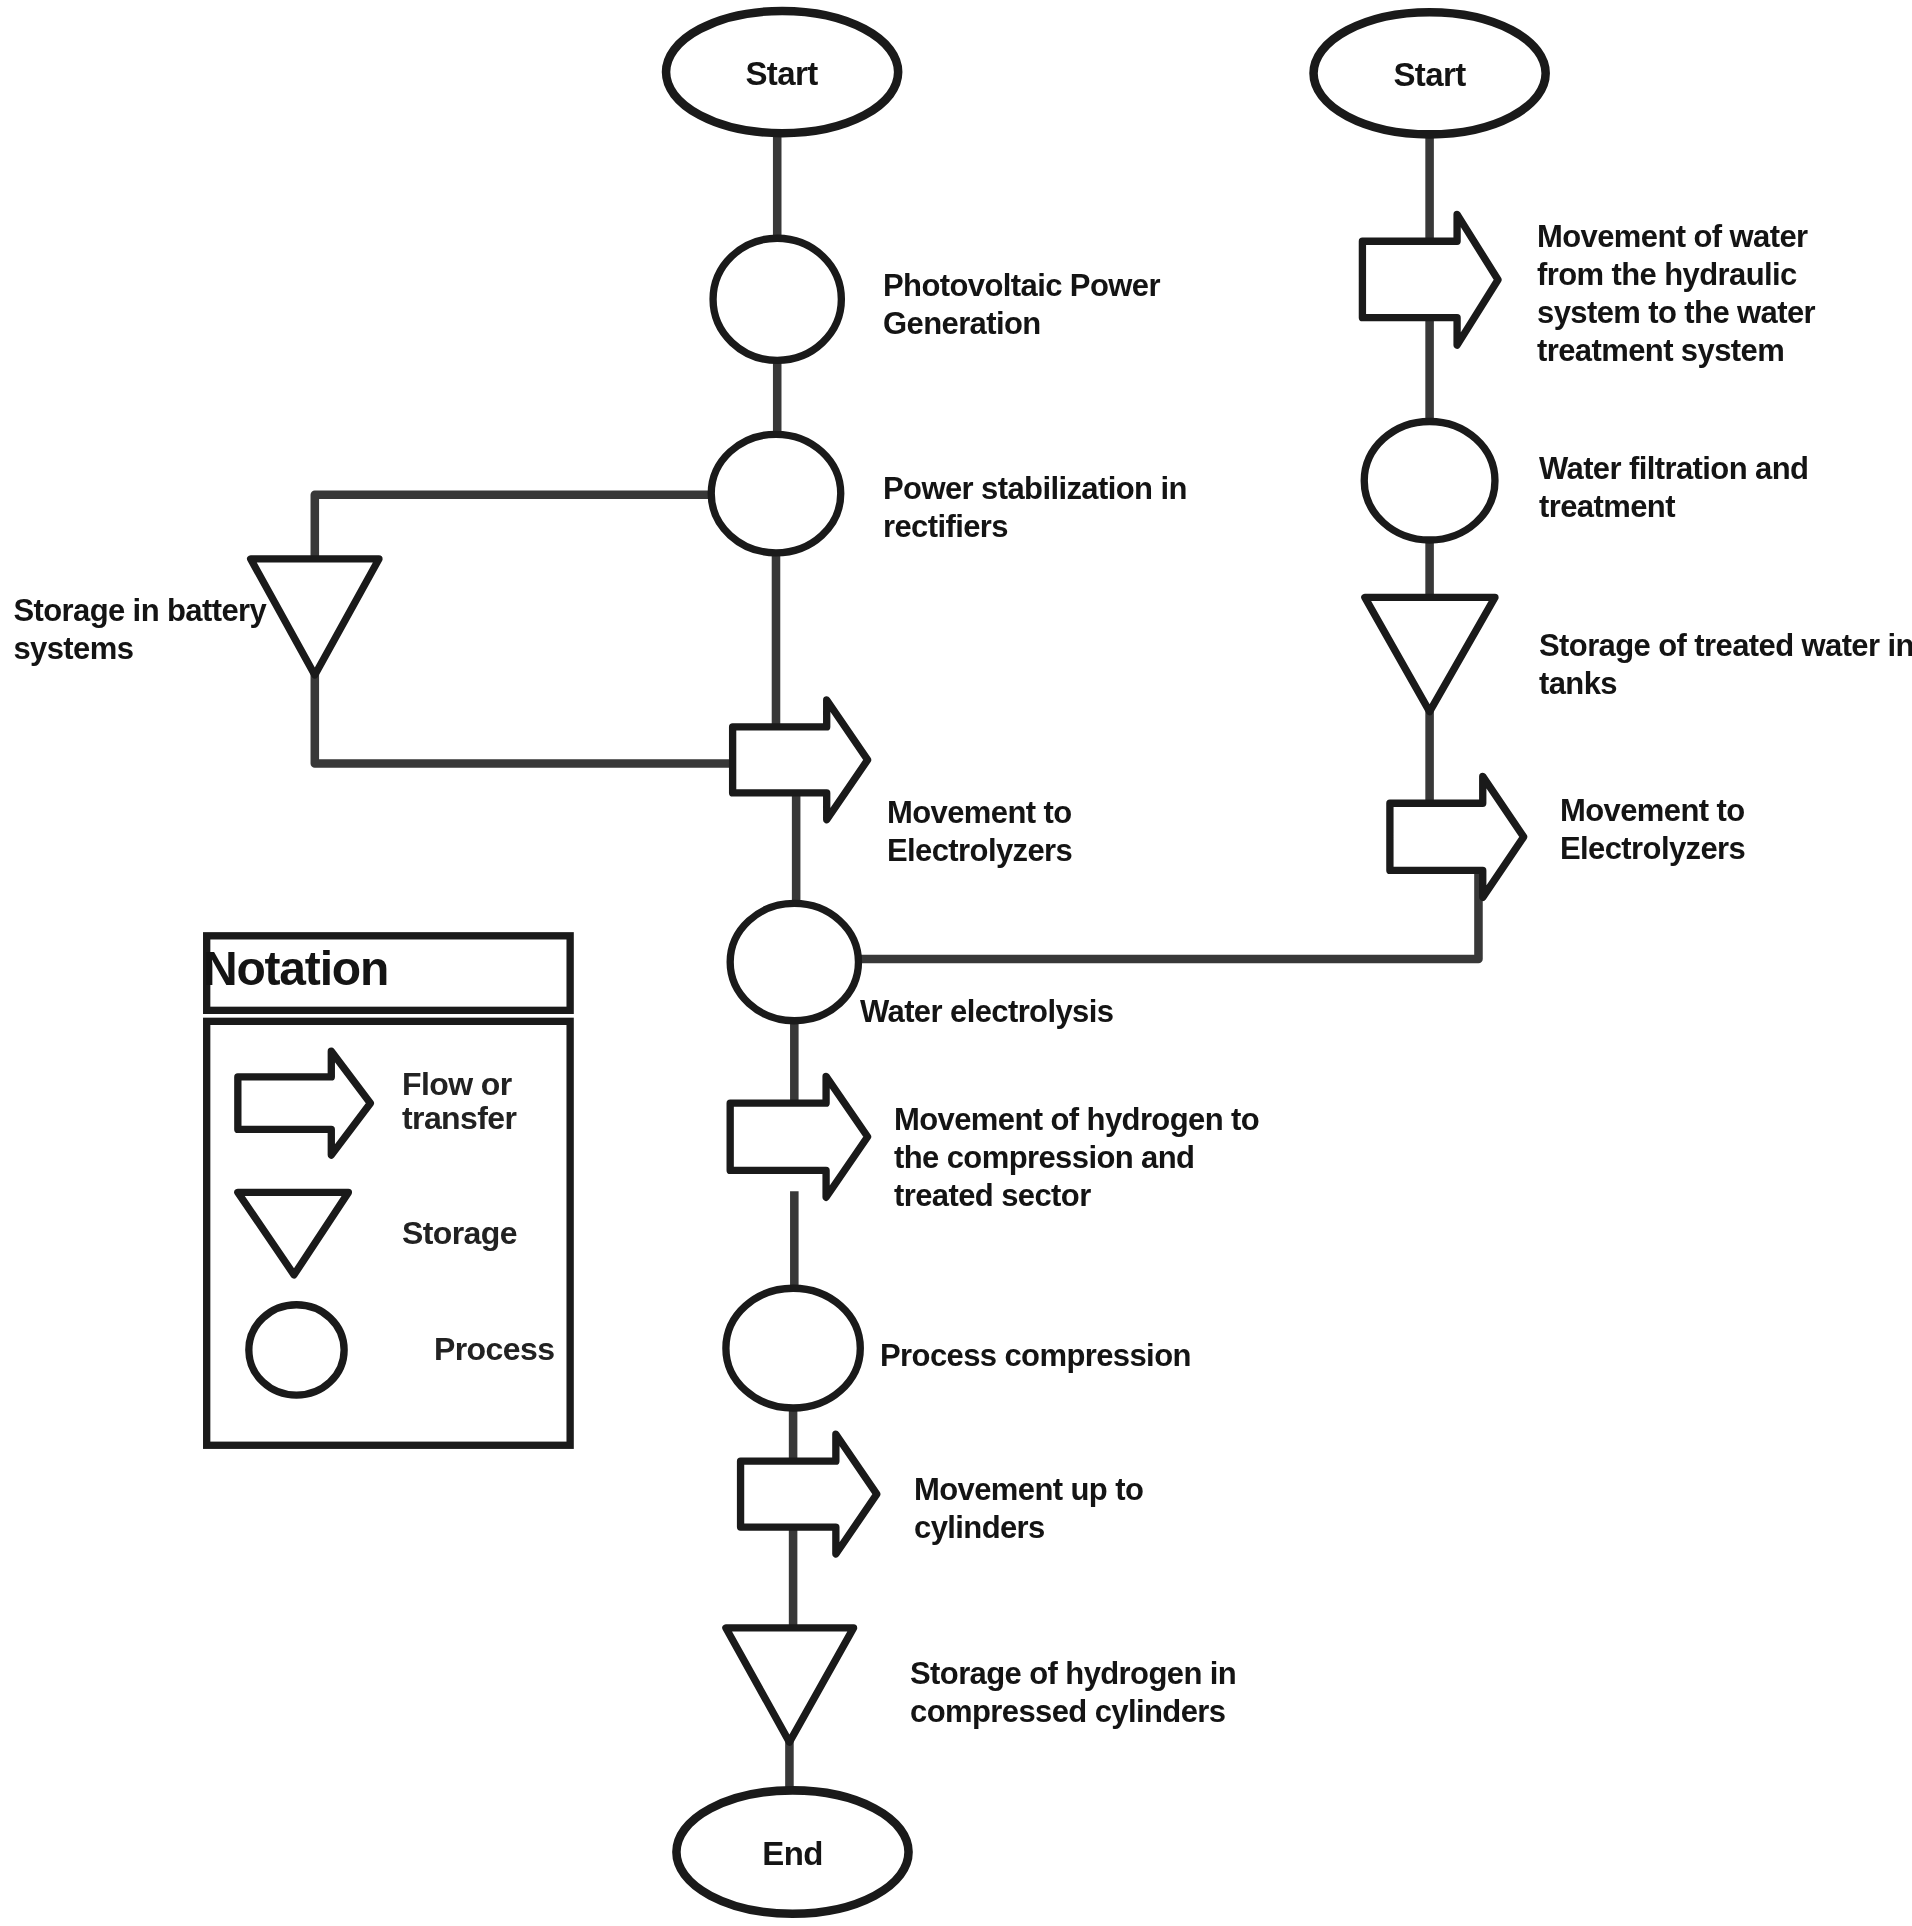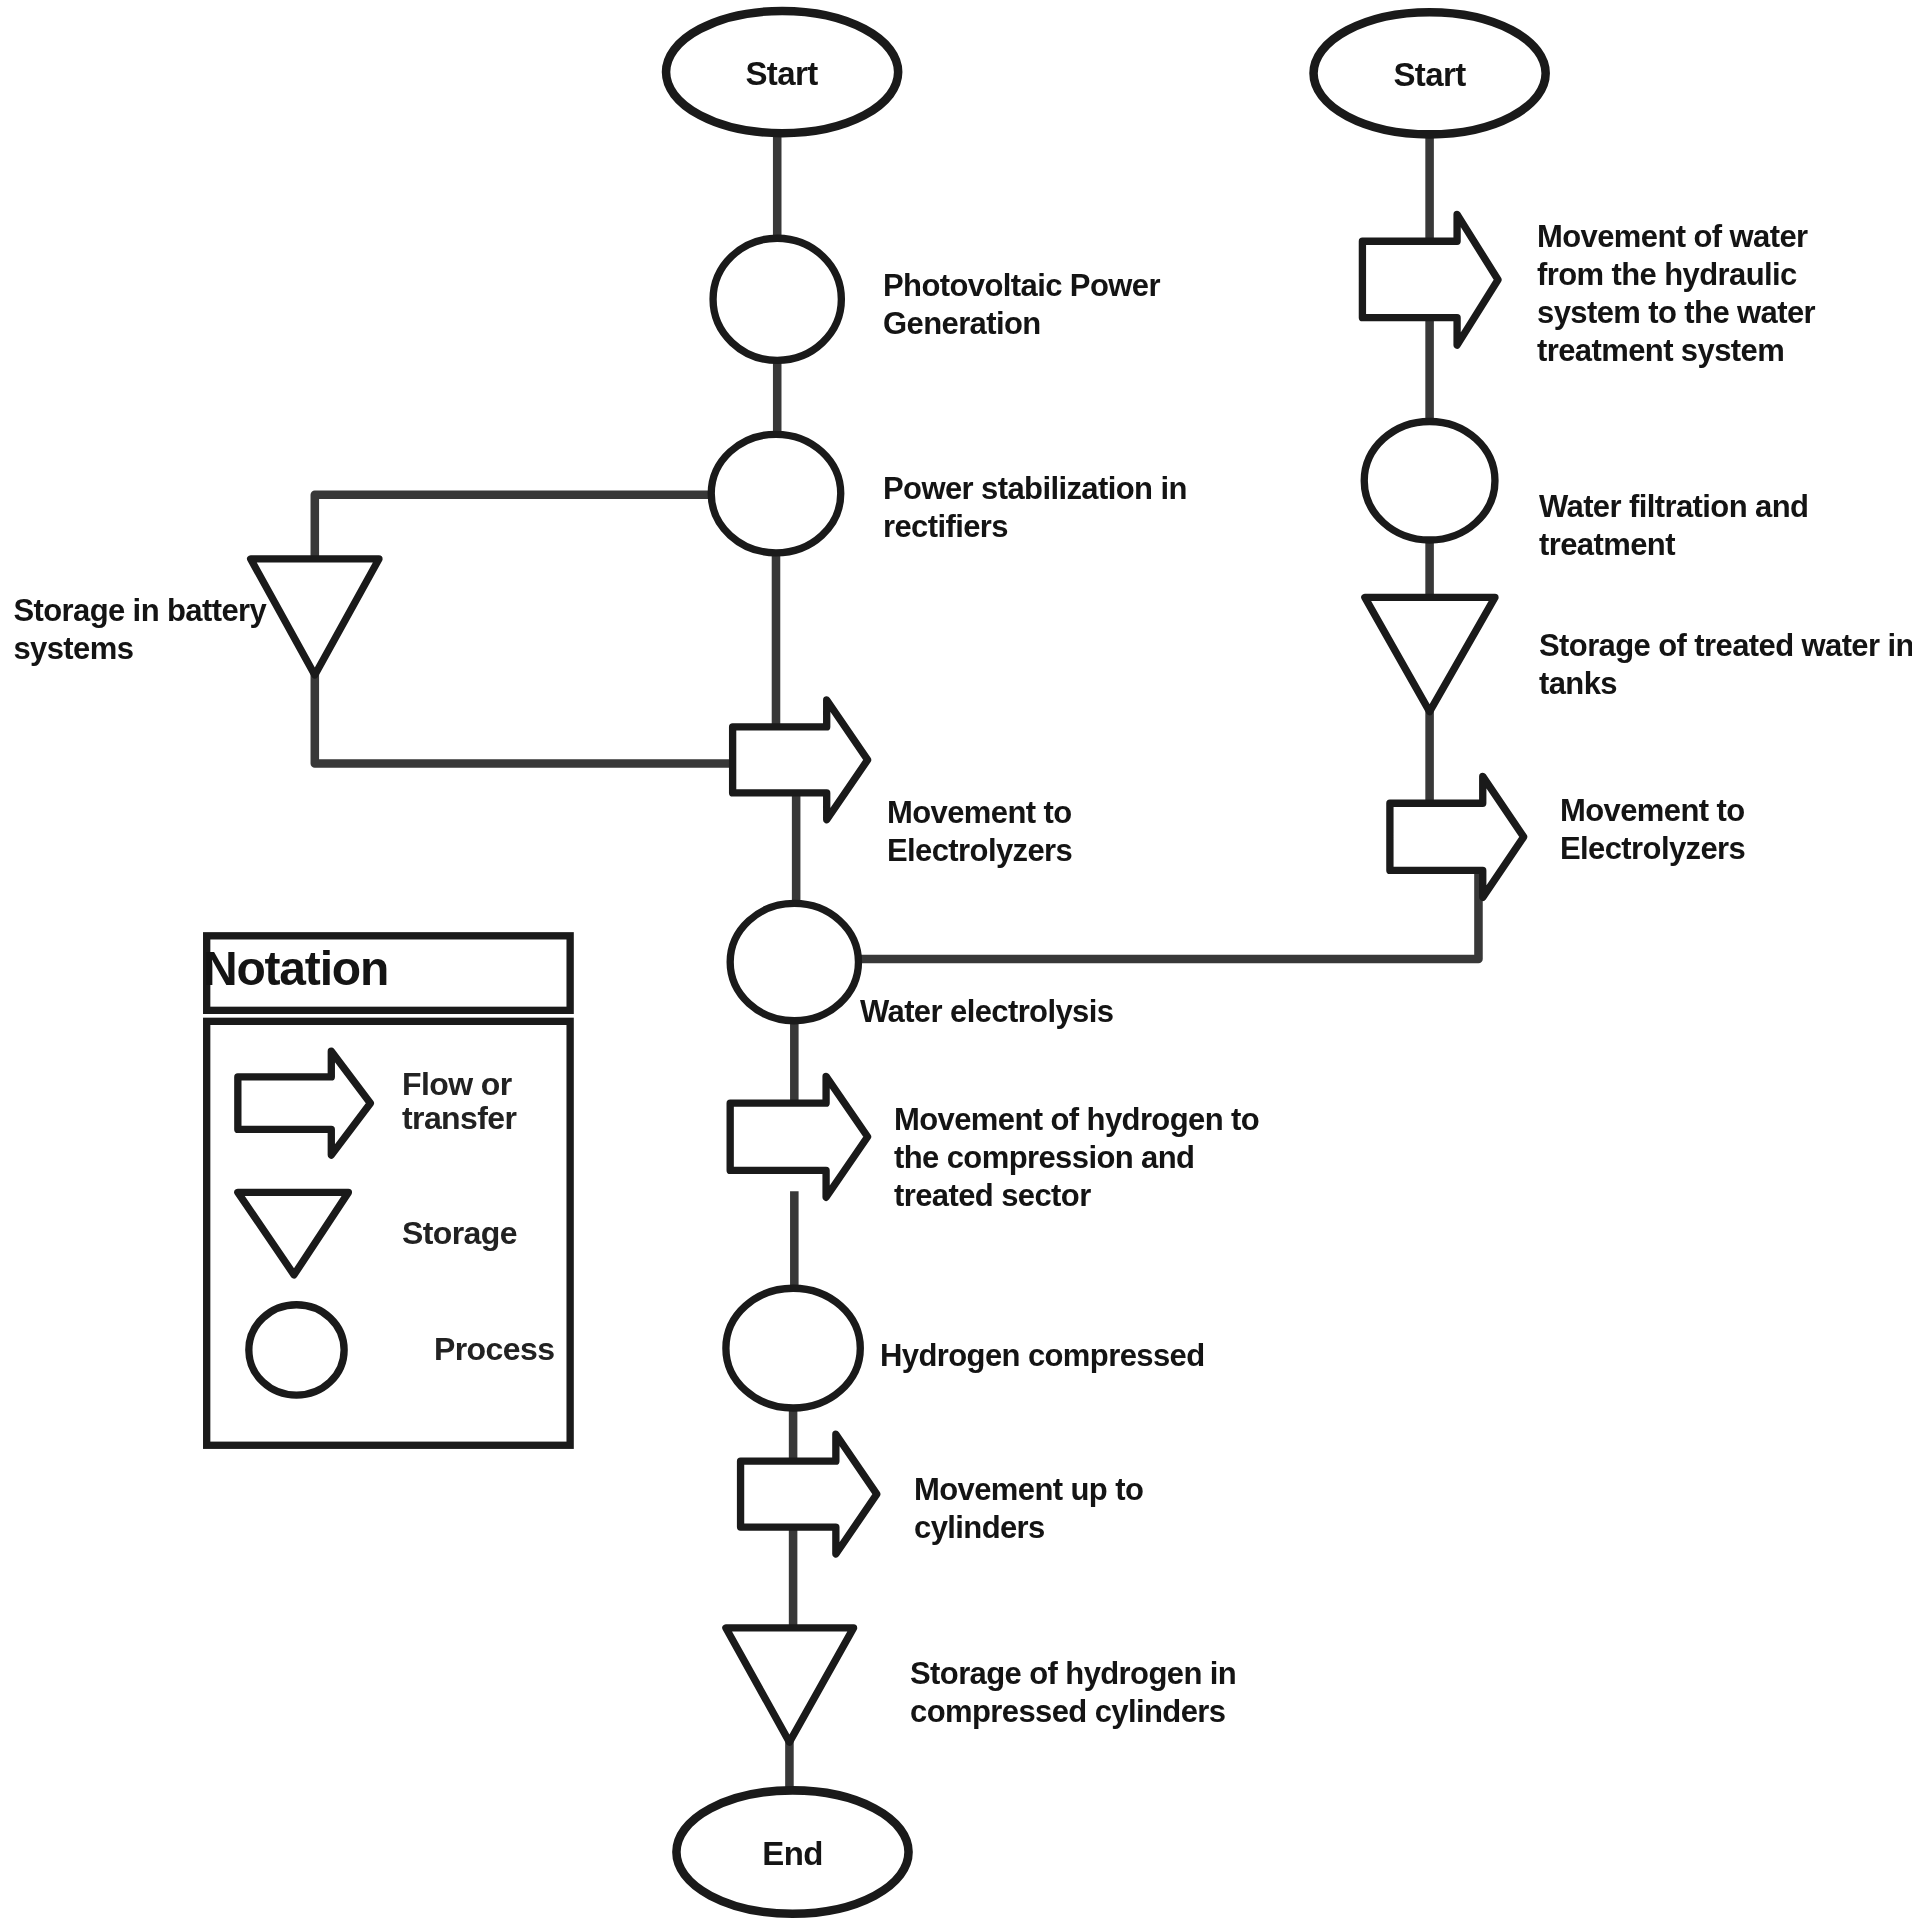--- a/index.html
+++ b/index.html
@@ -118,27 +118,27 @@
   <div class="term-lbl" style="left:690px;top:55px;width:183px;">Start</div>
   <div class="term-lbl" style="left:1338px;top:56px;width:183px;">Start</div>
   <div class="term-lbl" style="left:701px;top:1835px;width:183px;">End</div>
 
   <div class="lbl" style="left:883px;top:267px;width:318px;">Photovoltaic Power Generation</div>
   <div class="lbl" style="left:883px;top:470px;width:379px;">Power stabilization in rectifiers</div>
   <div class="lbl" style="left:13.4px;top:592px;width:269px;">Storage in battery systems</div>
   <div class="lbl" style="left:887px;top:794px;width:257px;">Movement to Electrolyzers</div>
 
   <div class="lbl" style="left:1537px;top:218px;width:330px;">Movement of water from the hydraulic system to the water treatment system</div>
-  <div class="lbl" style="left:1539px;top:450px;width:342px;margin-top:38px;">Water filtration and treatment</div>
+  <div class="lbl" style="left:1539px;top:450px;width:342px;">Water filtration and treatment</div>
   <div class="lbl" style="left:1539px;top:627px;width:415px;">Storage of treated water in tanks</div>
   <div class="lbl" style="left:1560px;top:792px;width:257px;">Movement to Electrolyzers</div>
 
   <div class="lbl" style="left:860px;top:993px;width:379px;">Water electrolysis</div>
   <div class="lbl" style="left:894px;top:1101px;width:367px;">Movement of hydrogen to the compression and treated sector</div>
-  <div class="lbl" style="left:880px;top:1337px;width:391px;">Hydrogen compressed</div>
+  <div class="lbl" style="left:880px;top:1337px;width:391px;">Process compression</div>
   <div class="lbl" style="left:914px;top:1471px;width:269px;">Movement up to cylinders</div>
   <div class="lbl" style="left:910px;top:1655px;width:379px;">Storage of hydrogen in compressed cylinders</div>
 
   <div class="legend-title">Notation</div>
   <div class="legend-lbl" style="left:402px;top:1067px;width:159px;">Flow or transfer</div>
   <div class="legend-lbl" style="left:402px;top:1216px;width:183px;">Storage</div>
   <div class="legend-lbl" style="left:402px;top:1332px;width:183px;margin-left:32px;">Process</div>
 
 </div>
 

